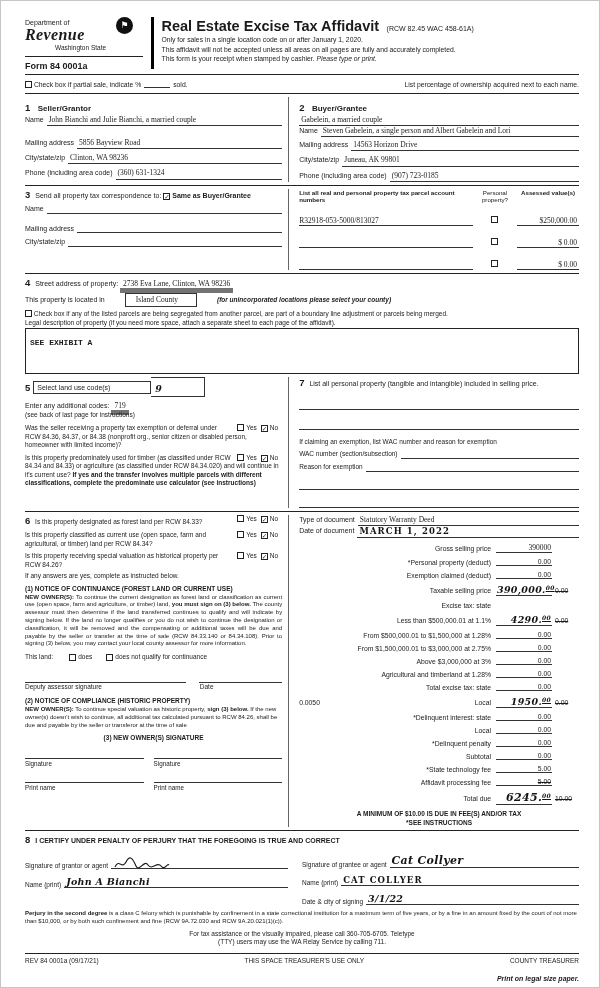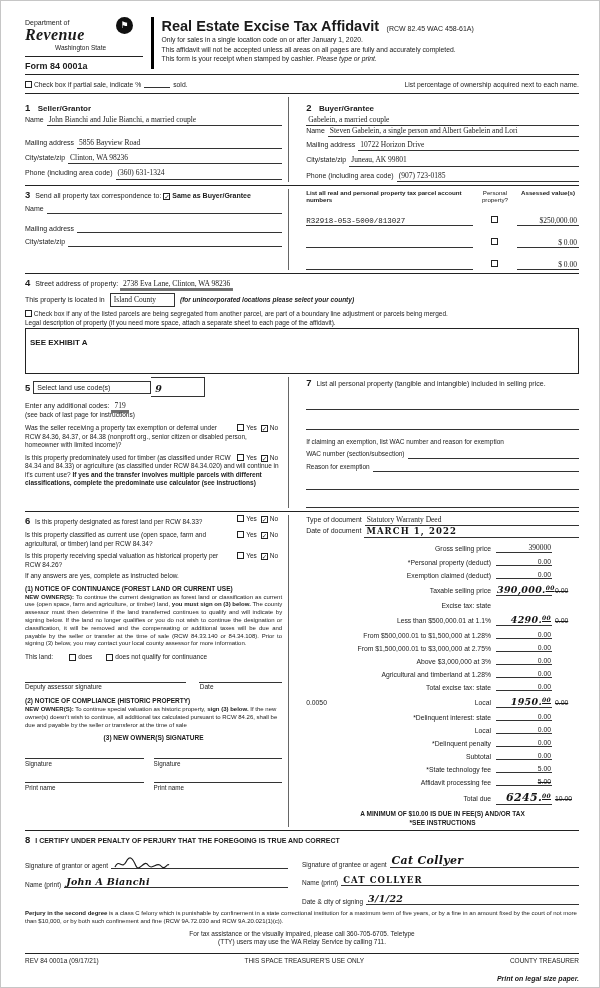--- a/index.html
+++ b/index.html
@@ -18,21 +18,21 @@
 .hwc{font-family:"DejaVu Serif",serif;font-weight:700;font-size:8.5px;letter-spacing:1.1px;white-space:nowrap;color:#141414}
 .cents{font-size:6px;vertical-align:3px;text-decoration:underline}
 .strike{text-decoration:line-through}
 .cb{display:inline-block;width:7px;height:7px;border:1px solid #222;font-size:6.5px;line-height:6px;text-align:center;vertical-align:-1px;background:#fff;flex:none}
 .hrule{border-top:1px solid #222;margin:3px 0;height:0}
 .row{display:flex;}
 .fill{flex:1;border-bottom:1px solid #333;margin-left:3px;padding:0 2px;min-height:9px}
 .secnum{font-weight:700;font-size:9.5px;margin-right:3px}
 .cols{display:flex;align-items:stretch}
 .colL{width:47.5%;padding-right:6px;flex:none}
-.colR{width:52.5%;border-left:1px solid #666;padding-left:17px;flex:none}
+.colR{width:52.5%;border-left:1px solid #666;padding-left:10px;flex:none}
 
 .header{display:flex}
 .logo{width:118px;flex:none;position:relative;padding-top:2px}
 .deptof{font-size:7px}
 .logocircle{position:absolute;right:10px;top:0;width:17px;height:17px;border-radius:50%;background:#101010;color:#fff;font-size:9px;line-height:17px;text-align:center}
 .revname{font-family:"Liberation Serif",serif;font-weight:700;font-style:italic;font-size:16px;letter-spacing:.4px}
 .wastate{font-size:6.5px;margin-left:30px}
 .formno{font-weight:700;font-size:9px;margin-top:5px;border-top:1px solid #222;padding-top:4px}
 .vbar{width:2.5px;background:#000;margin:0 8px;flex:none;height:52px}
 .ftitle{font-weight:700;font-size:14.5px;display:inline}
@@ -40,27 +40,27 @@
 .note{font-size:6.8px;line-height:1.4}
 
 .partial{display:flex;align-items:center;font-size:6.8px;padding:2px 0}
 .pctline{width:26px;border-bottom:1px solid #333;height:8px;margin:0 3px;flex:none}
 
 .pt-head{display:flex;font-size:6.2px;line-height:1.25}
 .pt-c1{flex:1}
 .pt-c2{width:44px;text-align:center;flex:none}
 .pt-c3{width:62px;text-align:center;flex:none}
 .pt-row{display:flex;align-items:flex-end;margin-top:4px}
-.pt-row .pt-c1{border-bottom:1px solid #333;font-family:Liberation Mono, monospace;font-size:7.5px;min-height:9px}
+.pt-row .pt-c1{border-bottom:1px solid #333;font-family:Liberation Serif, serif;font-size:7.5px;min-height:9px}
 .pt-row .pt-c3{border-bottom:1px solid #333;font-family:"Liberation Serif",serif;font-size:7.5px;text-align:right;min-height:9px;padding-right:2px}
-.countybox{display:inline-block;border:1px solid #333;padding:1px 18px 1px 3px;font-family:"Liberation Serif",serif;font-size:7.5px;margin:0 3px;background:#fff}
+.countybox{display:inline-block;border:1px solid #333;padding:1px 18px 1px 10px;font-family:"Liberation Serif",serif;font-size:7.5px;margin:0 18px;background:#fff}
 .exhibit{border:1px solid #222;height:46px;padding:2px 4px;margin-top:1px}
 .lubox{border:1px solid #333;padding:2px 3px;font-size:7px;width:118px;flex:none;background:#fff}
 .lucode{border:1px solid #333;border-left:none;width:54px;flex:none;text-align:left;padding:0 4px;background:#fff}
-.u{border-bottom:3px solid #737373;padding:0 3px}
+.u{border-bottom:5px solid #737373;padding:0 3px}
 .q{overflow:hidden;margin-top:4px}
 .ynfloat{float:right;margin-left:4px;white-space:nowrap}
 .ynlbl{font-size:6.5px;margin:0 4px 0 2px}
 
 .taxrow{display:flex;align-items:center;font-size:6.8px;margin-top:5px}
 .tl{flex:1;text-align:right;padding-right:5px;white-space:nowrap}
 .tval{width:56px;border-bottom:1px solid #333;text-align:right;padding:0 1px;min-height:8px;white-space:nowrap;flex:none}
 .tval.noline{border-bottom:none}
 .tx{width:27px;padding-left:3px;flex:none;font-size:6.8px}
 .rate{font-size:6.8px;padding-right:2px;flex:none}
@@ -146,21 +146,21 @@
       </div>
       <div class="row fs7">
         <span class="fill tv" style="margin-left:0">Gabelein, a married couple</span>
       </div>
       <div class="row fs7">
         <span>Name</span>
         <span class="fill tv">Steven Gabelein, a single person and Albert Gabelein and Lori</span>
       </div>
       <div class="row fs7" style="margin-top:3px">
         <span>Mailing address</span>
-        <span class="fill tv">10722 Horizon Drive</span>
+        <span class="fill tv">14563 Horizon Drive</span>
       </div>
       <div class="row fs7" style="margin-top:4px">
         <span>City/state/zip</span>
         <span class="fill tv">Juneau, AK 99801</span>
       </div>
       <div class="row fs7" style="margin-top:4px">
         <span>Phone (including area code)</span>
         <span class="fill tv">(907) 723-0185</span>
       </div>
     </div>
@@ -226,21 +226,21 @@
       <span>This property is located in</span>
       <span class="countybox">Island County</span>
       <span class="bold ital fs65">(for unincorporated locations please select your county)</span>
     </div>
     <div class="fs65" style="margin-top:3px">
       <span class="cb"></span>
       <span>Check box if any of the listed parcels are being segregated from another parcel, are part of a boundary line adjustment or parcels being merged.</span>
     </div>
     <div class="fs65">Legal description of property (if you need more space, attach a separate sheet to each page of the affidavit).</div>
     <div class="exhibit">
-      <span class="bold fs8" style="font-family:Liberation Sans, sans-serif">SEE EXHIBIT A</span>
+      <span class="bold fs8" style="font-family:Liberation Mono, monospace">SEE EXHIBIT A</span>
     </div>
   </div>
 
   <div class="cols" style="margin-top:3px">
     <div class="colL">
       <div class="row" style="align-items:center">
         <span class="secnum">5</span>
         <span class="lubox">Select land use code(s)</span>
         <span class="lucode"><span class="hw">9</span></span>
       </div>

